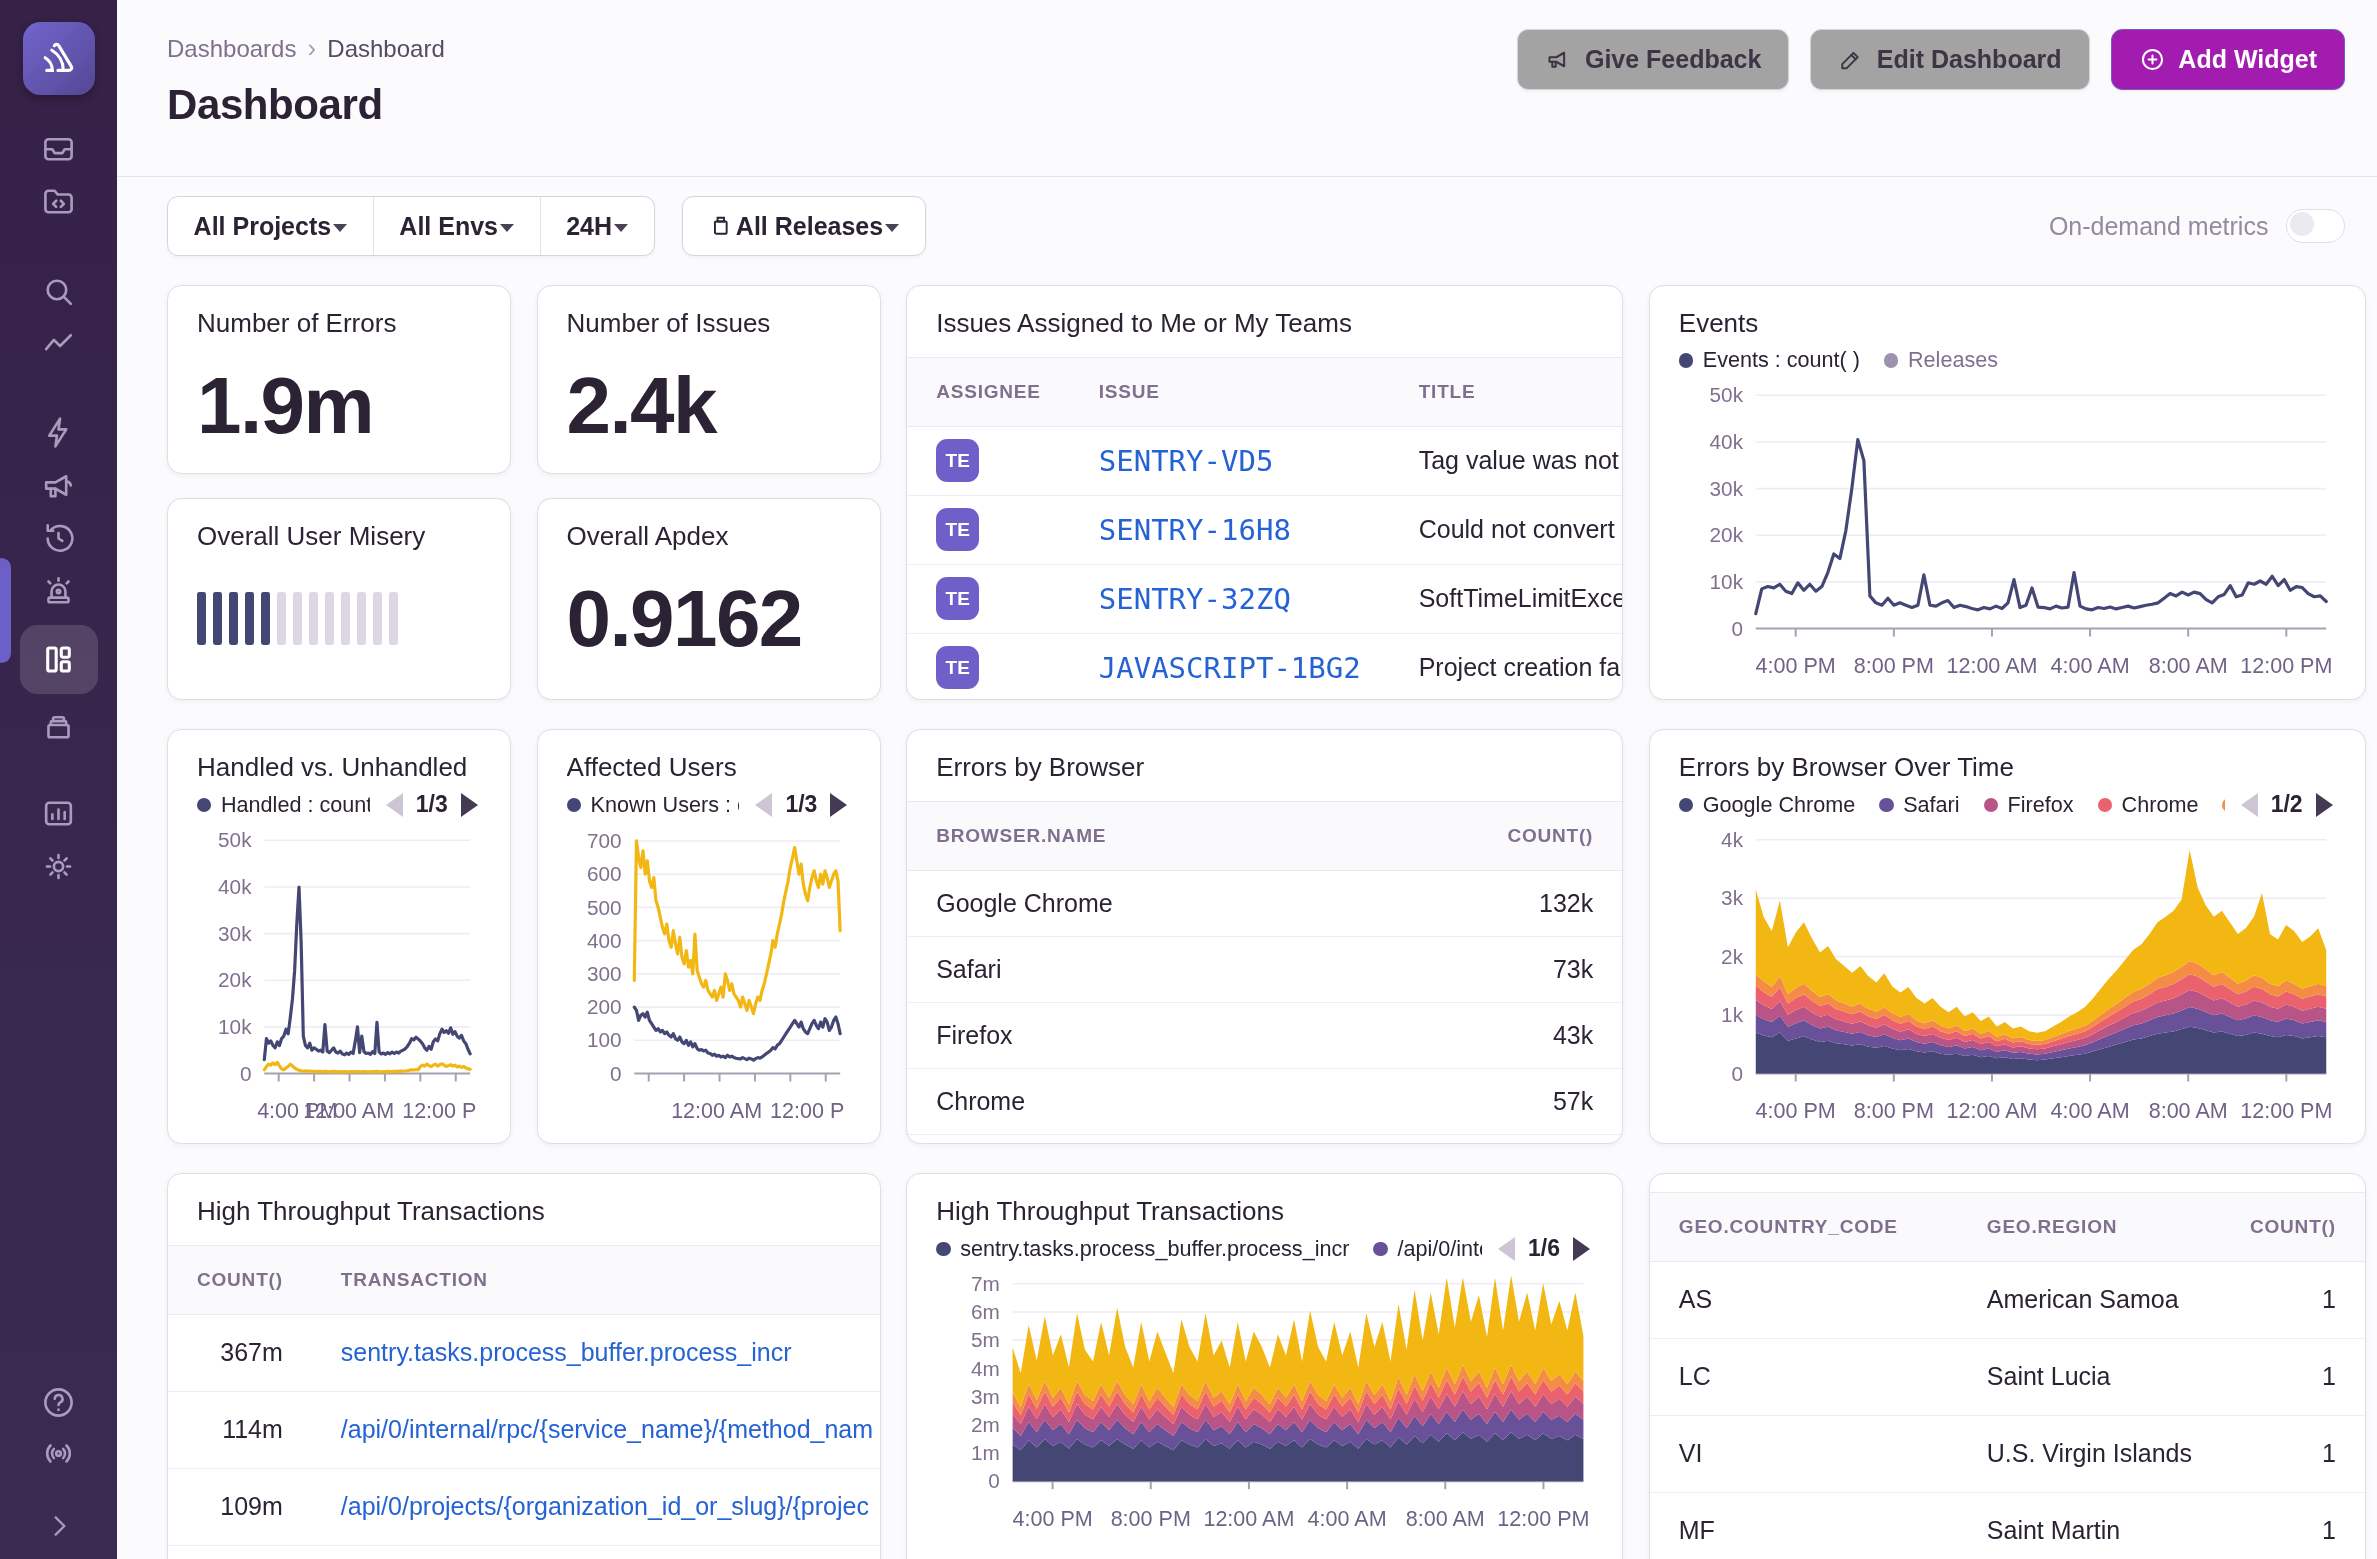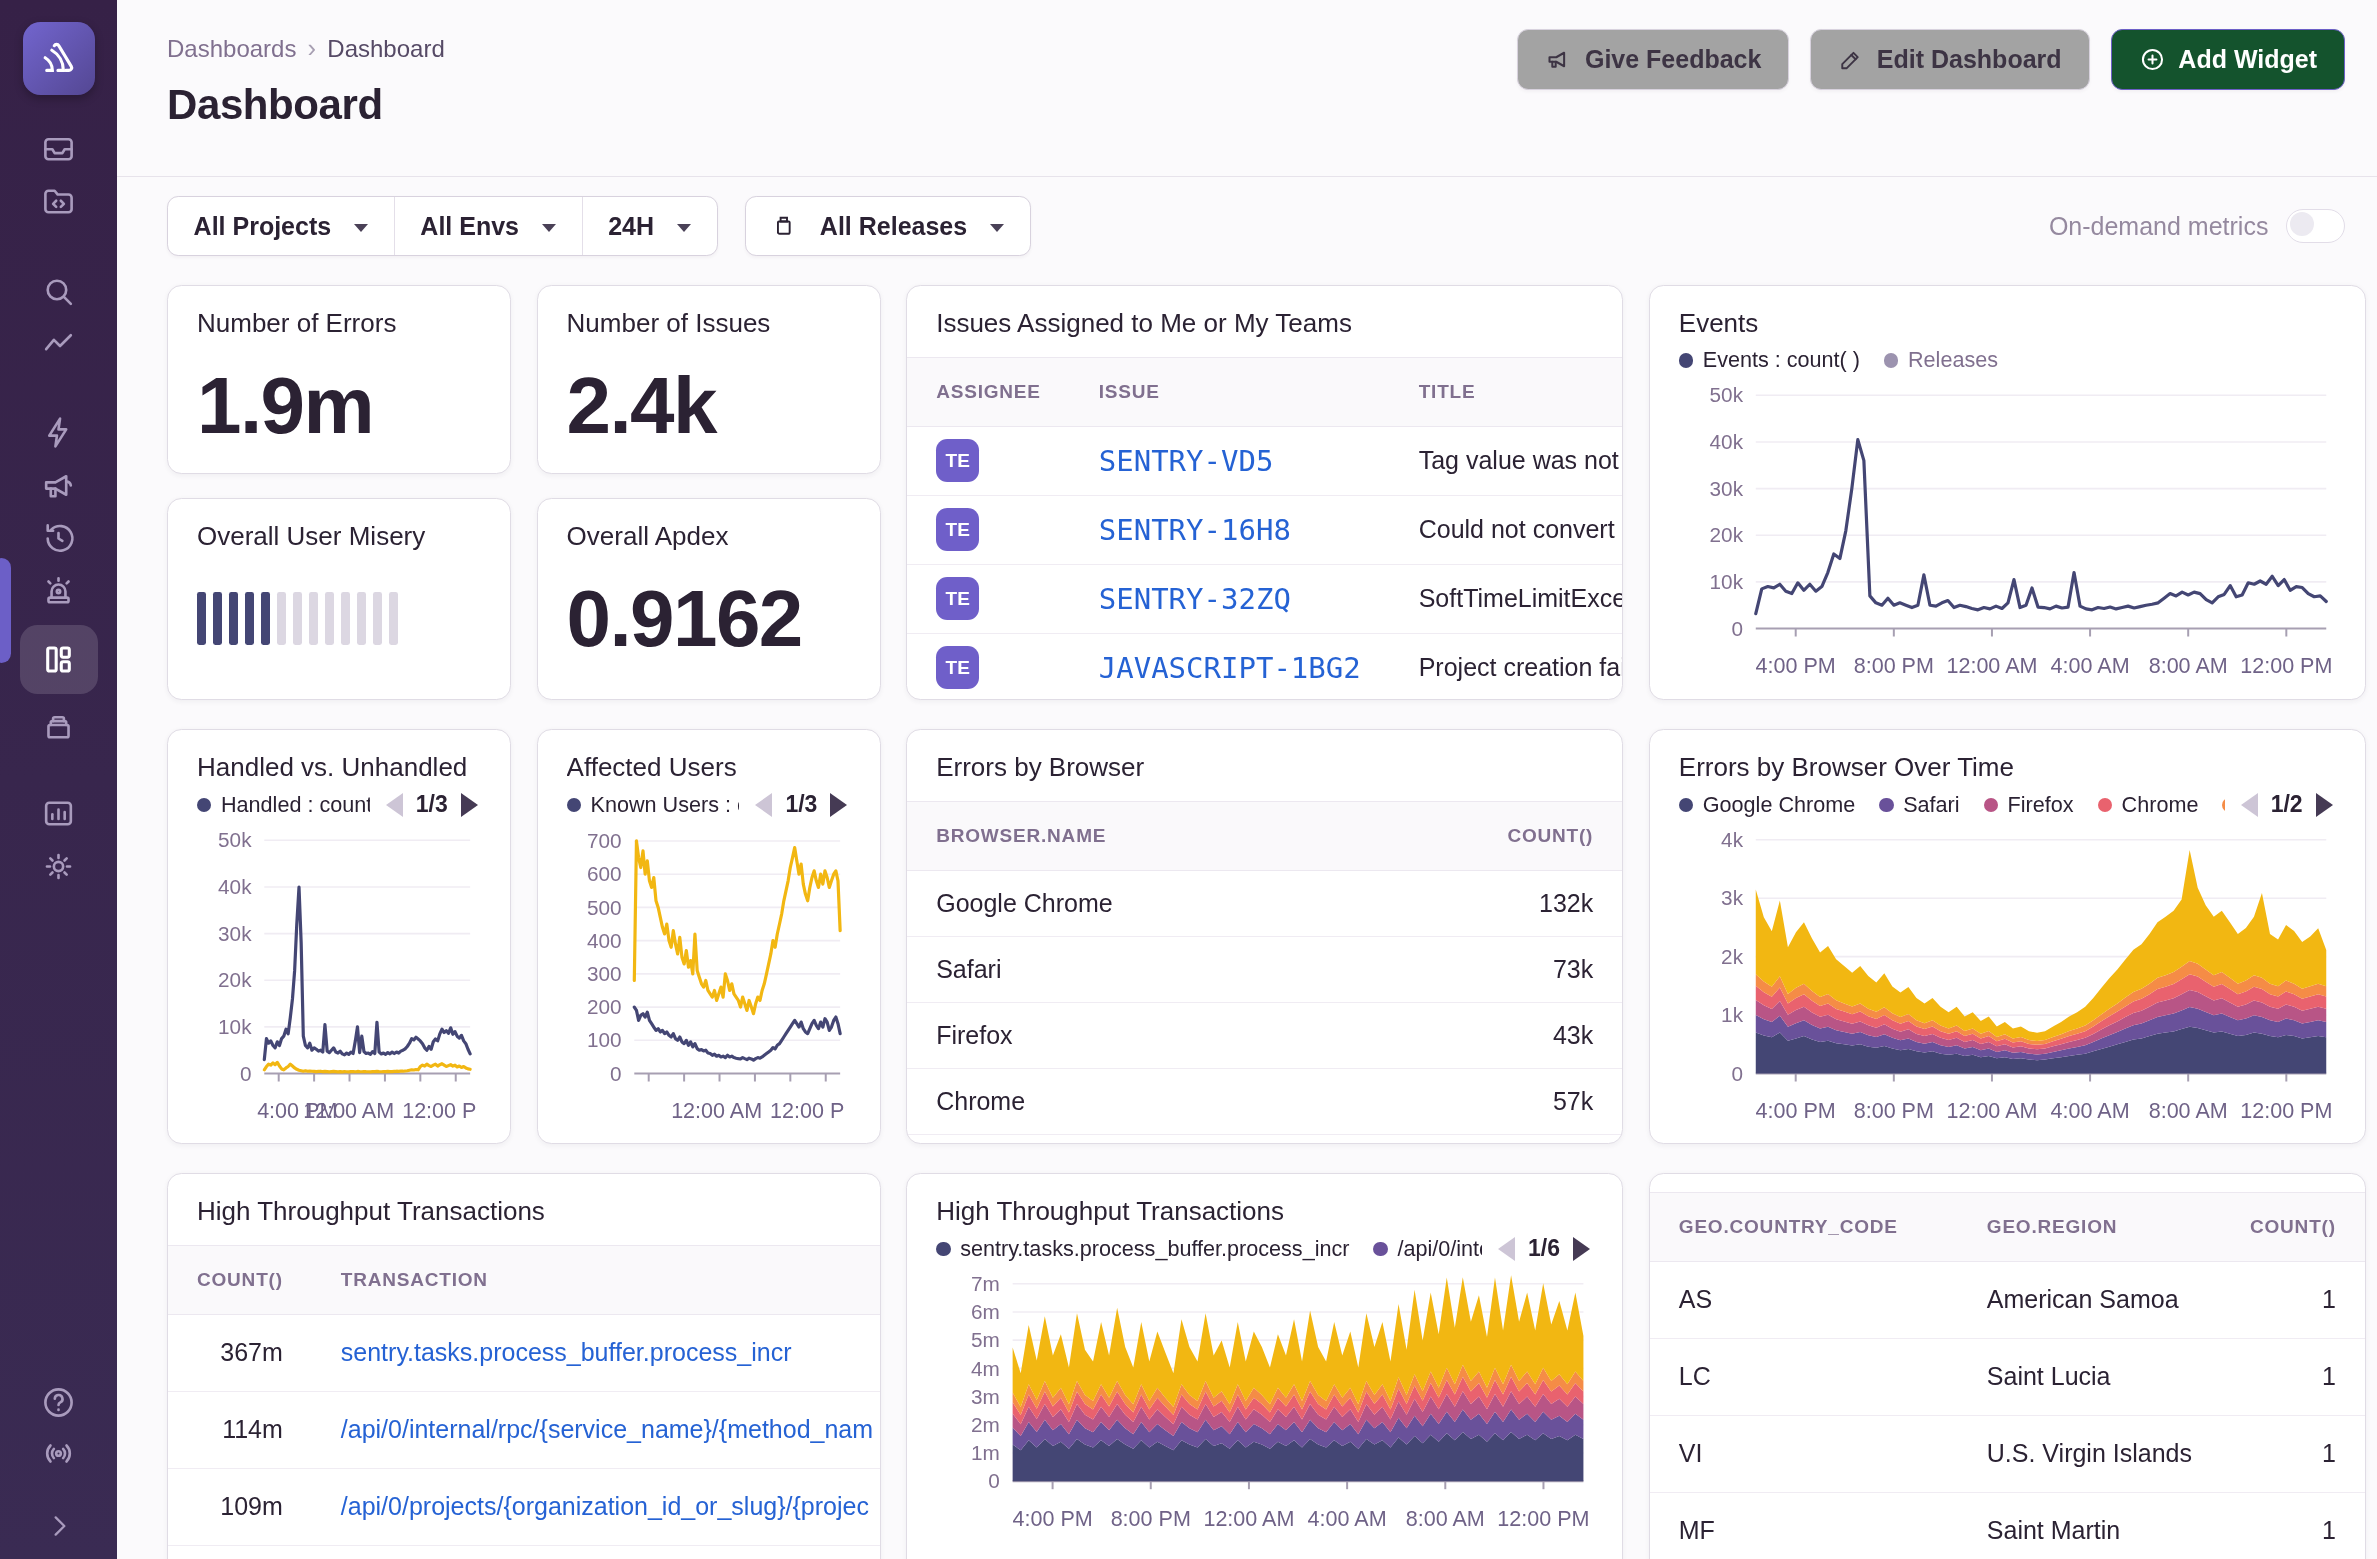--- a/index.html
+++ b/index.html
@@ -27,28 +27,28 @@
   .header { position:relative; height:177px; padding:34px 32px 4px 50px; border-bottom:1.6px solid #e7e3eb; background:#fbfafc; }
   .breadcrumb { font-size:24px; color:#80708f; display:flex; gap:11.2px; align-items:center; }
   .breadcrumb .sep { color:#a79fb2; font-size:25.6px; }
   .breadcrumb .cur { color:#564a66; }
   .page-title { margin-top:17.6px; font-size:42px; font-weight:bold; color:#2b2233; letter-spacing:-0.4px; }
   .header-actions { position:absolute; right:32px; top:29px; display:flex; gap:21px; }
   .btn { height:61px; padding:0 27px; background:#a3a3a3; border:1.6px solid #d8d2de; border-radius:11.2px;
     display:flex; align-items:center; gap:12.8px; font-size:25px; font-weight:bold; color:#3d3444;
     box-shadow:0 1.6px 3.2px rgba(43,34,51,.04); cursor:pointer; }
   .btn svg { stroke:#3d3444; fill:none; stroke-width:1.8; stroke-linecap:round; stroke-linejoin:round; }
-  .btn.primary { background:#14532d; border-color:#6C5FC7; color:#fff; }
+  .btn.primary { background:#a21caf; border-color:#6C5FC7; color:#fff; }
   .btn.primary svg { stroke:#fff; }
 
   
   .filters { display:flex; align-items:center; padding:19px 32px 0 50px; }
   .seg { display:inline-flex; background:#fff; border:1.6px solid #d8d2de; border-radius:11.2px;
     box-shadow:0 1.6px 3.2px rgba(43,34,51,.04); overflow:hidden; }
-  .seg-item { height:58px; display:flex; align-items:center; gap:23px; padding:0 25.6px;
+  .seg-item { height:58px; display:flex; align-items:center; gap:2px; padding:0 25.6px;
     font-size:25px; font-weight:bold; color:#2b2233; cursor:pointer; }
   .seg-item + .seg-item { border-left:1.6px solid #e4dfe9; }
   .caret { width:0; height:0; border-left:7.2px solid transparent; border-right:7.2px solid transparent;
     border-top:8.8px solid #4a4157; margin-top:3.2px; }
   .rel-btn { margin-left:27px; }
   .ondemand { margin-left:auto; display:flex; align-items:center; gap:17.6px; font-size:25px; color:#95899f; }
   .toggle { width:59px; height:34px; border:1.6px solid #e2dde8; border-radius:17.6px; background:#fff; position:relative; cursor:pointer; }
   .toggle .knob { position:absolute; left:3.2px; top:2.4px; width:24px; height:24px; border-radius:50%; background:#eceaf1; }
 
   

